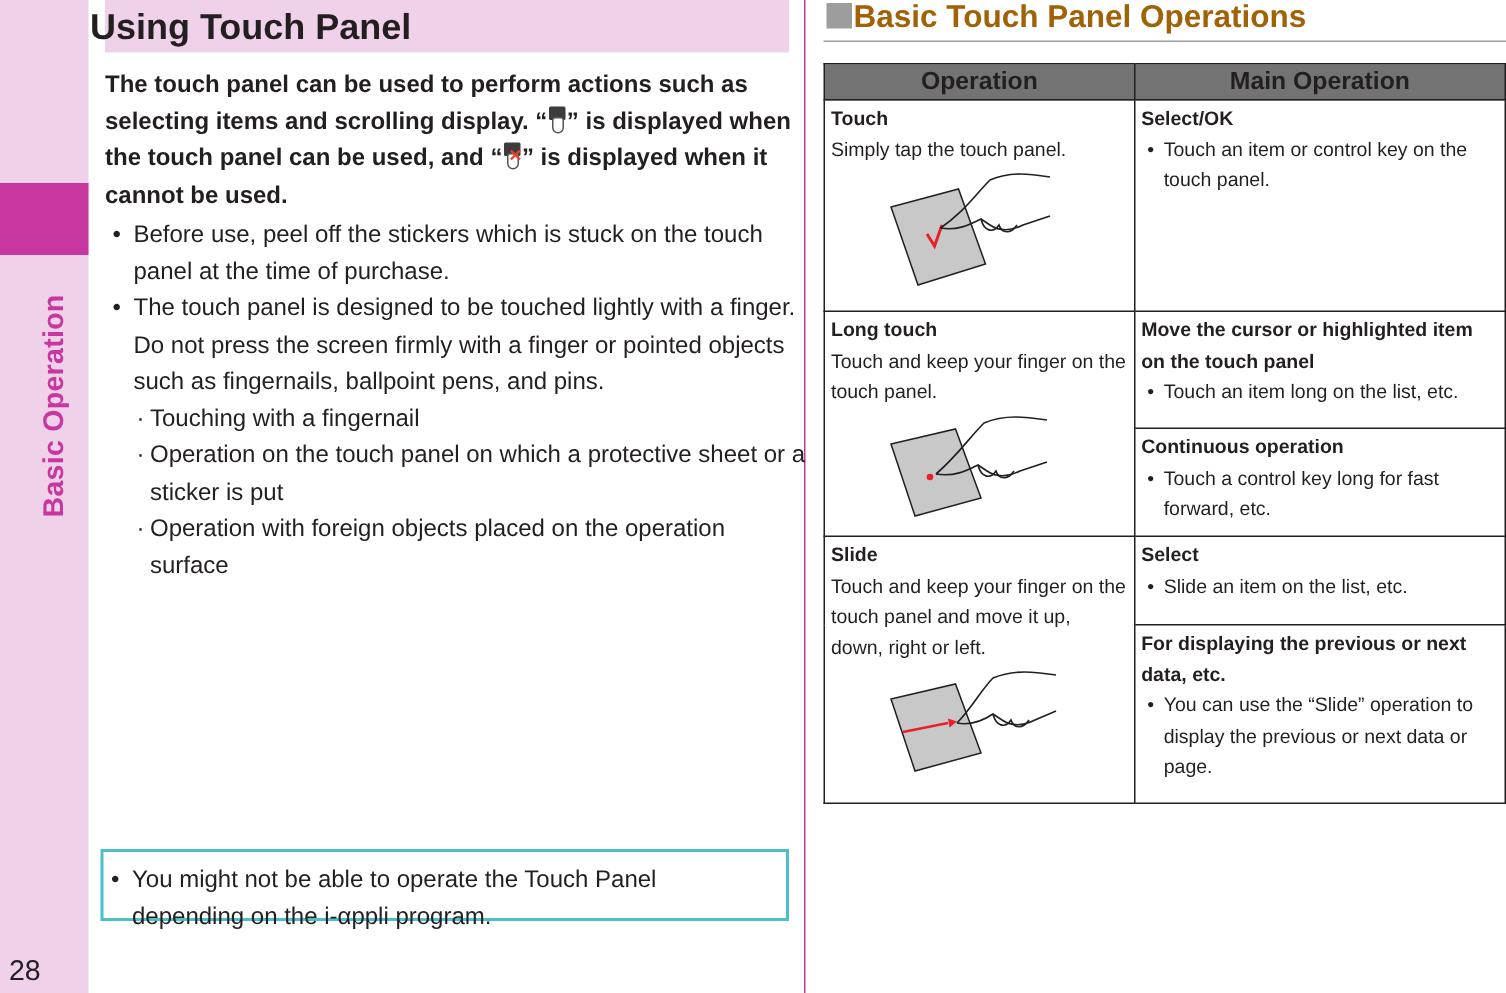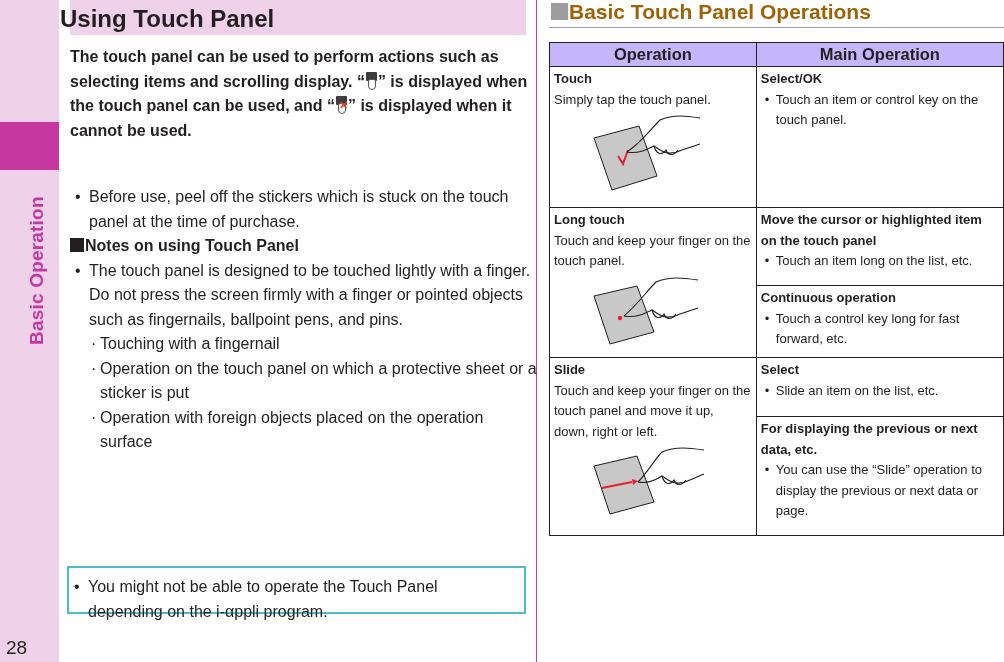--- a/index.html
+++ b/index.html
@@ -30,21 +30,21 @@
   .dot-item { position: relative; padding-left: 30px; }
   .dot-item::before { content: "·"; position: absolute; left: 21px; top: 0; }
 
   .note-box { position: absolute; left: 67px; top: 566px; width: 459px; height: 48px; border: 2px solid #4dbfc9; padding: 6px 10px 0 0; font-size: 16px; line-height: 25px; }
 
   .sec-title { position: absolute; left: 551px; top: 0px; font-weight: bold; font-size: 21px; color: #a16207; white-space: nowrap; }
   .sec-title .sq { display: inline-block; width: 17px; height: 17px; background: #9d9d9d; vertical-align: -1px; margin-right: 1px; }
   .sec-rule { position: absolute; left: 549px; top: 27px; width: 455px; height: 1px; background: #9d9d9d; }
 
   table.ops { position: absolute; left: 549px; top: 42px; width: 455px; border-collapse: collapse; font-size: 13px; line-height: 20.5px; }
-  table.ops th { background: #c4b5fd; font-size: 16.5px; font-weight: bold; height: 24px; border: 1.5px solid #231f20; padding: 0; }
+  table.ops th { background: #737373; font-size: 16.5px; font-weight: bold; height: 24px; border: 1.5px solid #231f20; padding: 0; }
   table.ops td { border: 1.5px solid #231f20; vertical-align: top; padding: 2px 4px 0 4px; }
   .op-name { font-weight: bold; }
   .mo-title { font-weight: bold; }
   .mo-bullet { position: relative; padding-left: 15px; }
   .mo-bullet::before { content: "•"; position: absolute; left: 4px; top: 0; }
   .illus { display: block; margin-top: 4px; margin-left: 28px; }
 </style>
 </head>
 <body>
 
@@ -54,23 +54,22 @@
 <div class="page-num">28</div>
 <div class="divider"></div>
 
 <div class="title-bar"></div>
 <div class="title-text">Using Touch Panel</div>
 
 <div class="intro">
   <span>The touch panel can be used to perform actions such as selecting items and scrolling display. “</span><span class="inline-icon"><span class="scr"></span><span class="hand"></span></span><span>” is displayed when the touch panel can be used, and “</span><span class="inline-icon"><span class="scr"></span><span class="hand"></span><span class="x">✕</span></span><span>” is displayed when it cannot be used.</span>
 </div>
 
-<div class="body-text" style="top:145px;margin-top:40px;">
+<div class="body-text" style="top:145px;">
   <div class="bullet">Before use, peel off the stickers which is stuck on the touch panel at the time of purchase.</div>
-  <div class="subhead"><span class="sq"></span><span>Notes on using Touch Panel</span></div>
   <div class="bullet">The touch panel is designed to be touched lightly with a finger. Do not press the screen firmly with a finger or pointed objects such as fingernails, ballpoint pens, and pins.</div>
   <div class="dot-item">Touching with a fingernail</div>
   <div class="dot-item">Operation on the touch panel on which a protective sheet or a sticker is put</div>
   <div class="dot-item">Operation with foreign objects placed on the operation surface</div>
 </div>
 
 <div class="note-box">
   <div class="bullet">You might not be able to operate the Touch Panel depending on the i-αppli program.</div>
 </div>
 

